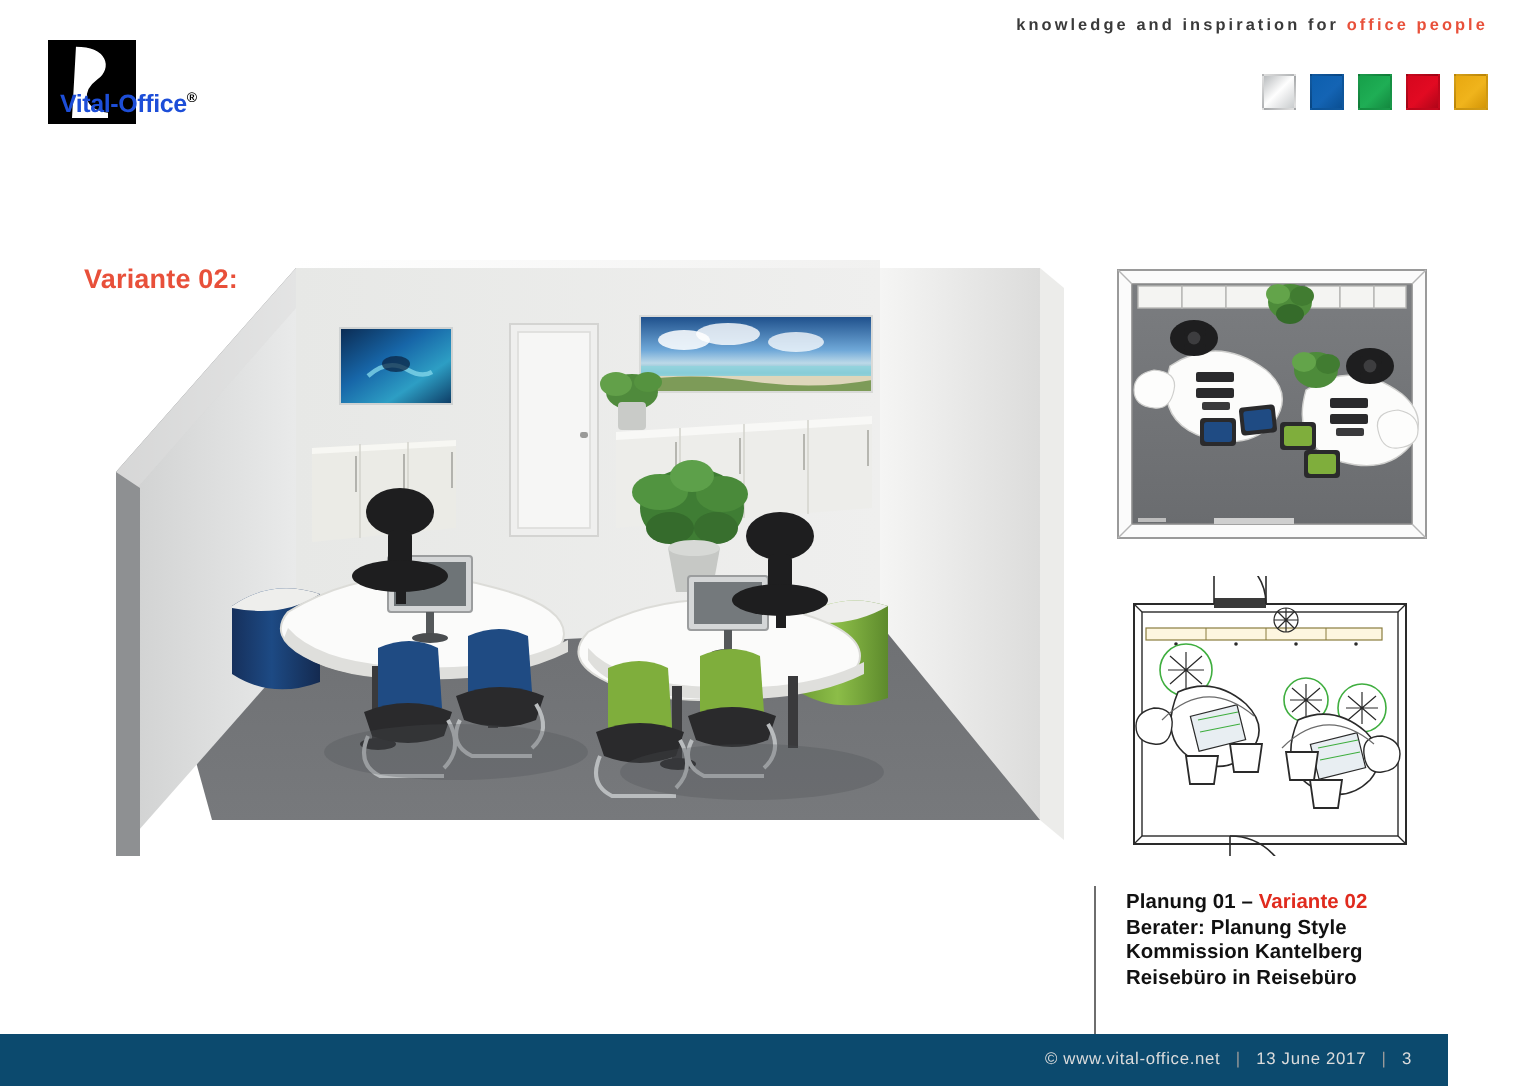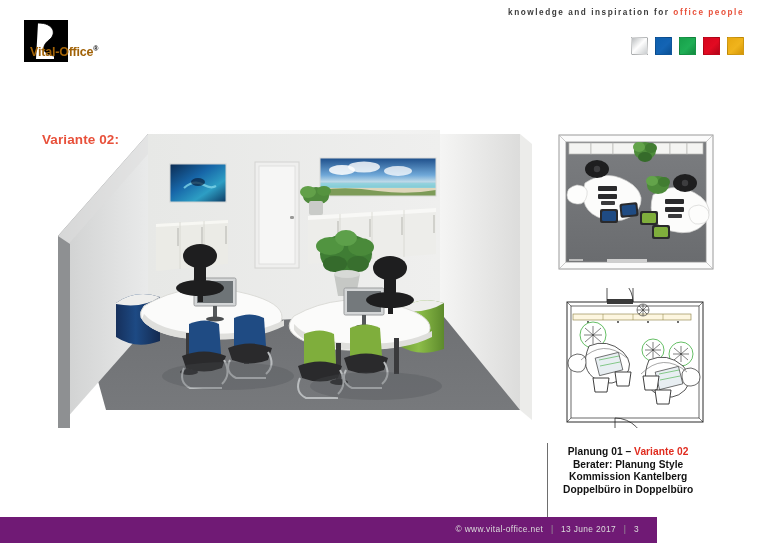--- a/index.html
+++ b/index.html
@@ -15,21 +15,21 @@
   .logo-wrap { position:absolute; left:24px; top:20px; width:72px; height:42px; }
   .logo-mark { position:absolute; left:0; top:0; width:44px; height:42px; background:#000; }
   .logo-mark svg { display:block; }
   .logo-word {
     position:absolute; left:6px; top:25px;
     font-family:"Liberation Sans", sans-serif;
     font-size:12.5px; font-weight:bold; letter-spacing:-0.2px;
     color:#000; white-space:nowrap;
   }
   .logo-word .reg { font-size:7px; vertical-align:super; }
-  .logo-word .on-dark { color:#a16207; }
+  .logo-word .on-dark { color:#1d4ed8; }
 
   .tagline {
     position:absolute; right:24px; top:8px;
     font-size:8.2px; font-weight:bold; letter-spacing:1.55px;
     color:#3a3a3a; white-space:nowrap;
   }
   .tagline .accent { color:#e8503a; }
 
   .swatches { position:absolute; right:24px; top:37px; display:flex; gap:7px; }
   .swatch { width:17px; height:18px; border:1px solid rgba(0,0,0,.12); }
@@ -53,33 +53,32 @@
   .plan { position:absolute; }
   .plan-top { left:557px; top:133px; width:158px; height:138px; }
   .plan-bottom { left:557px; top:288px; width:158px; height:140px; }
   .plan svg { display:block; }
 
   
   .caption {
     position:absolute; left:563px; top:446px;
     font-size:10.2px; font-weight:bold; color:#111; line-height:12.6px;
     letter-spacing:.05px;
-    text-align:center;
   }
   .caption .accent { color:#e02b1e; }
   .caption-line { white-space:nowrap; }
 
   .vdivider {
     position:absolute; left:547px; top:443px; width:1px; height:74px;
     background:#6e6e6e;
   }
 
   
   .footer-bar {
-    position:absolute; left:0; bottom:0; width:657px; height:26px; background:#701a75;
+    position:absolute; left:0; bottom:0; width:724px; height:26px; background:#0c4a6e;
   }
   .footer-text {
     position:absolute; right:18px; top:7px;
     font-size:8.4px; color:#dcdcdc; letter-spacing:.35px; white-space:nowrap;
   }
   .footer-text .sep { color:#9a9a9a; padding:0 5px; }
 </style>
 </head>
 <body>
 
@@ -505,21 +504,21 @@
   </div>
 
   <div class="vdivider"></div>
 
   <div class="caption">
     <div class="caption-line">
       <span>Planung 01 – </span><span class="accent">Variante 02</span>
     </div>
     <div class="caption-line">Berater: Planung Style</div>
     <div class="caption-line">Kommission Kantelberg</div>
-    <div class="caption-line">Doppelbüro in Doppelbüro</div>
+    <div class="caption-line">Reisebüro in Reisebüro</div>
   </div>
 
   <div class="footer-bar">
     <div class="footer-text">
       <span>©</span>
       <span>www.vital-office.net</span>
       <span class="sep">|</span>
       <span>13 June 2017</span>
       <span class="sep">|</span>
       <span>3</span>

